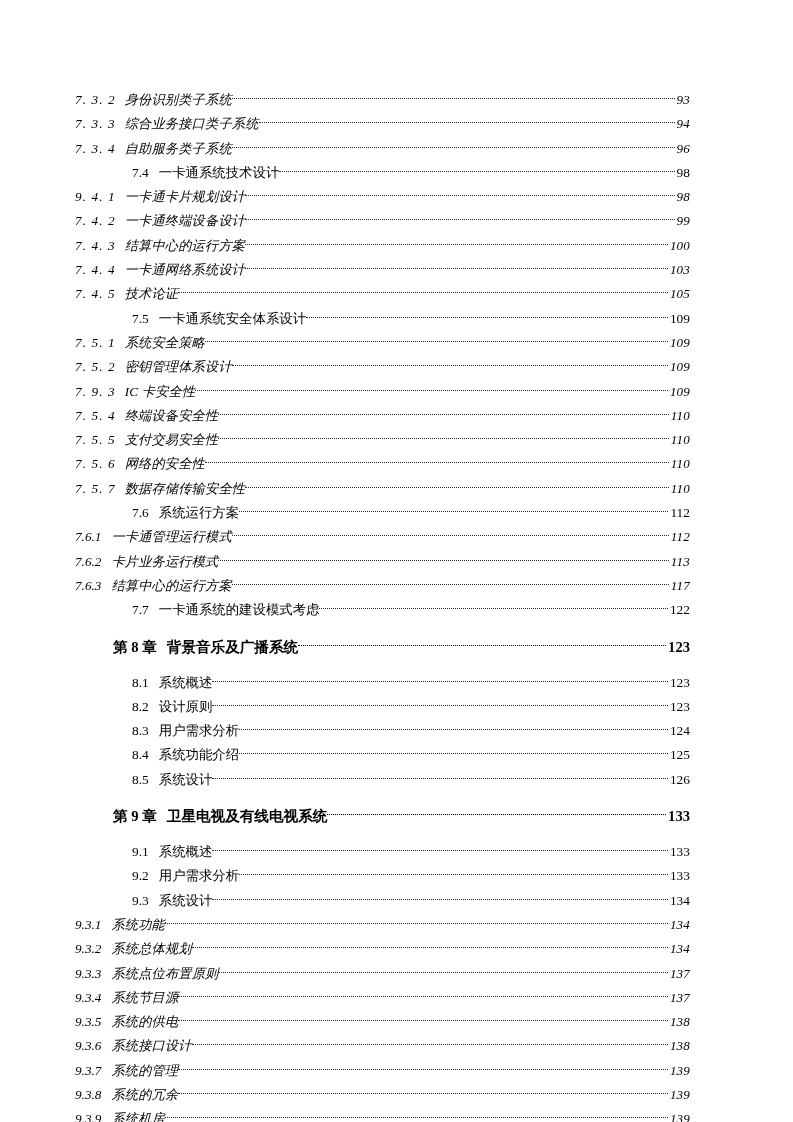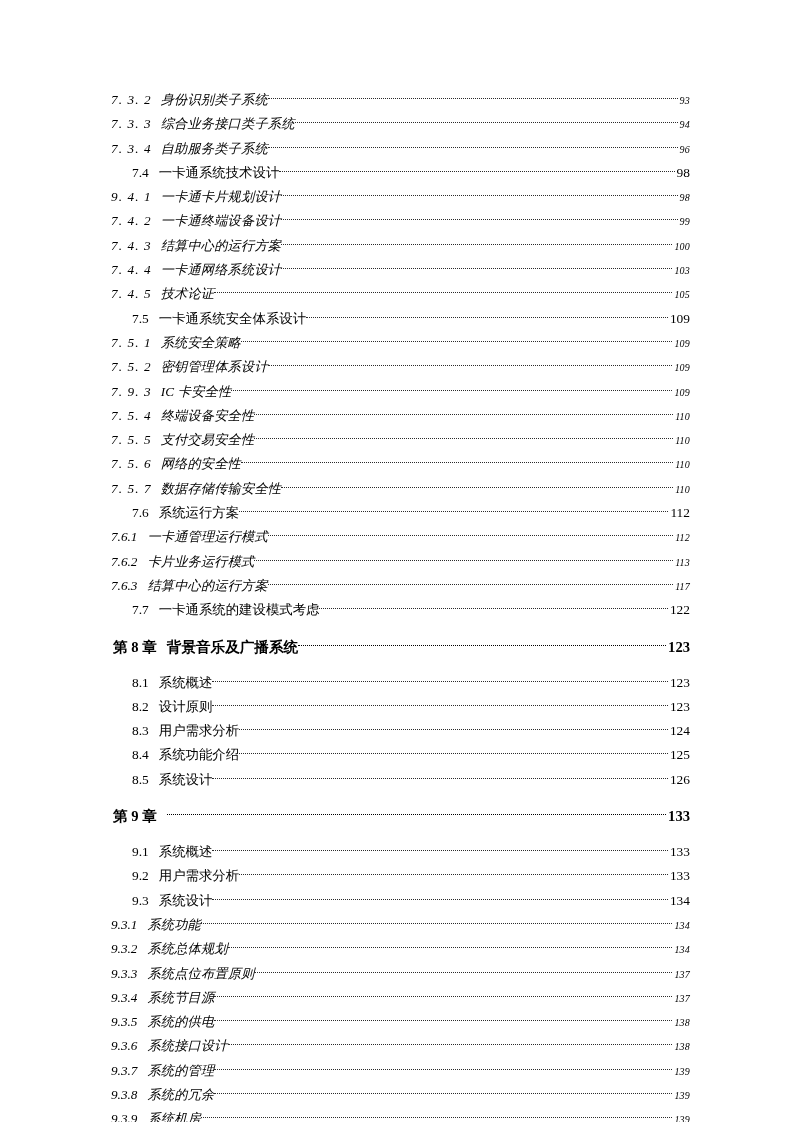--- a/index.html
+++ b/index.html
@@ -66,27 +66,27 @@
     border-bottom: 1px dotted #2b2b2b;
   }
   .toc-page {
     flex: 0 0 auto;
     text-align: right;
     padding-left: 2px;
   }
 
   
   .lvl3 {
-    padding-left: 111px;
+    padding-left: 75px;
     font-style: italic;
     font-size: 13.2px;
     letter-spacing: 0.2px;
   }
   .lvl3 .toc-num { padding-right: 9px; letter-spacing: 1.1px; }
-  .lvl3 .toc-page { font-style: italic; font-size: 10px; }
+  .lvl3 .toc-page { font-style: italic; font-size: 13px; }
 
   
   .lvl3.compact .toc-num { letter-spacing: 0px; padding-right: 10px; }
 
   
   .lvl2 {
     padding-left: 132px;
     font-style: normal;
     font-size: 13.4px;
     justify-content: center;
@@ -279,20 +279,21 @@
         <span class="toc-page">125</span>
       </div>
       <div class="toc-row lvl2">
         <span class="toc-num">8.5</span>
         <span class="toc-title">系统设计</span>
         <span class="leader"></span>
         <span class="toc-page">126</span>
       </div>
       <div class="toc-row lvl1 gap-before gap-after">
         <span class="toc-num">第 9 章</span>
+        <span class="toc-title">卫星电视及有线电视系统</span>
         <span class="leader"></span>
         <span class="toc-page">133</span>
       </div>
       <div class="toc-row lvl2">
         <span class="toc-num">9.1</span>
         <span class="toc-title">系统概述</span>
         <span class="leader"></span>
         <span class="toc-page">133</span>
       </div>
       <div class="toc-row lvl2">

